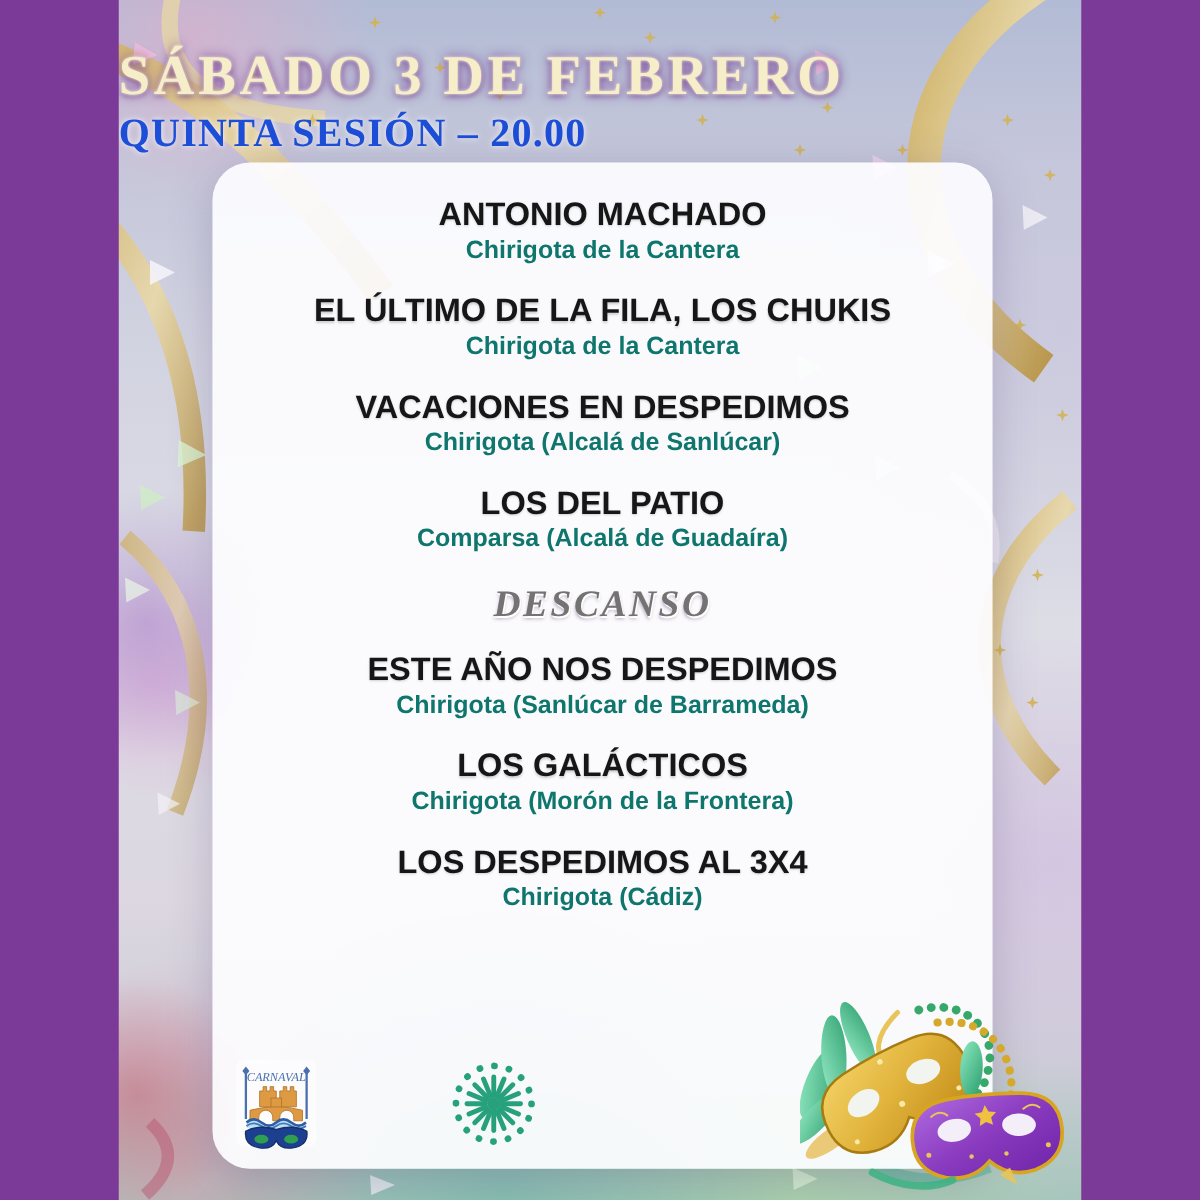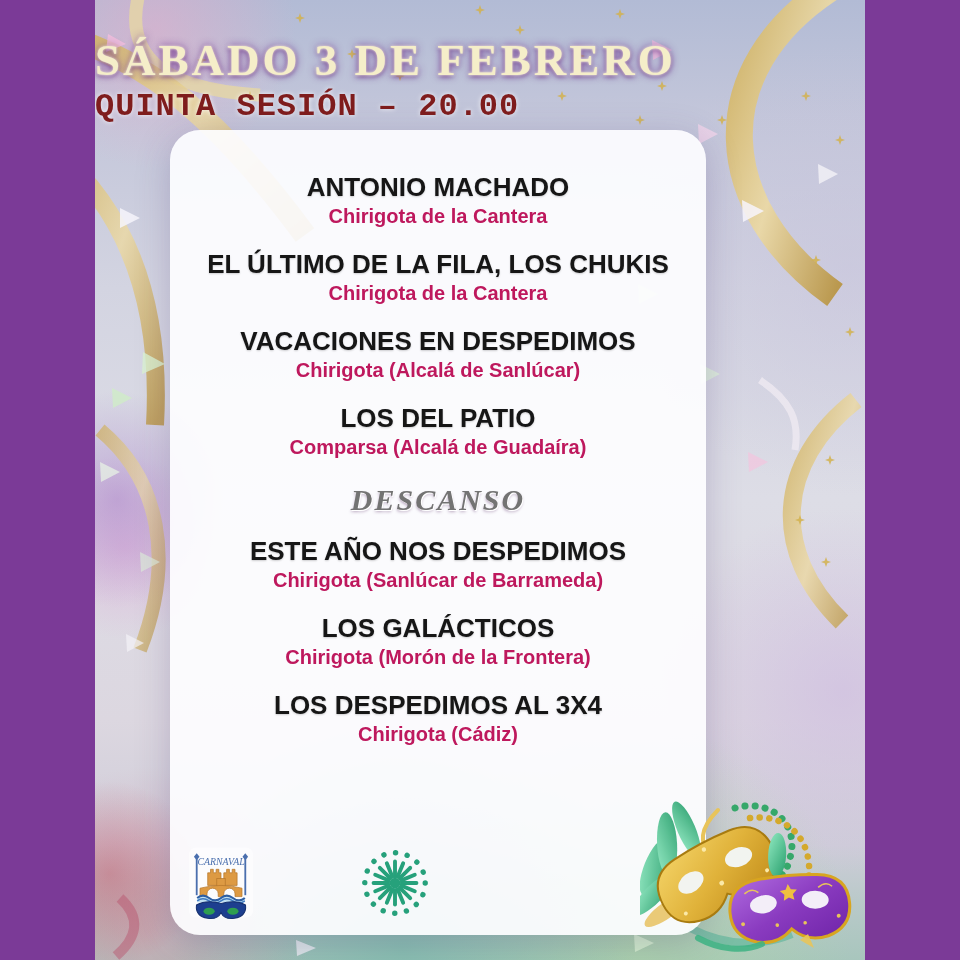--- a/index.html
+++ b/index.html
@@ -23,31 +23,31 @@
       radial-gradient(circle at 97% 72%, rgba(205,185,225,.6), transparent 18%),
       radial-gradient(circle at 98% 28%, rgba(198,194,220,.55), transparent 22%),
       radial-gradient(circle at 8% 3%, rgba(235,170,200,.5), transparent 12%),
       linear-gradient(180deg,#b2bbd5 0%,#c3c6da 12%,#d3d4e1 30%,#dddde6 52%,#dcd7e0 75%,#cfcdd9 88%,#b9c9c9 94%,#a8c6bd 100%);}
   .art-svg{position:absolute;left:0;top:0;z-index:2;}
 
   
   .header{position:absolute;left:95px;top:34px;width:770px;text-align:left;z-index:3;}
   .title{font-family:"Liberation Serif",serif;font-weight:bold;font-size:45px;letter-spacing:3px;
          color:#f5eec9;text-shadow:0 0 3px #fff8e0,0 0 9px rgba(110,45,140,.9),0 2px 4px rgba(90,40,120,.6);margin:0;}
-  .subtitle{font-family:Liberation Mono, monospace;font-weight:bold;font-size:32px;letter-spacing:1px;
-         color:#7f1d1d;text-shadow:0 0 5px rgba(255,255,255,.85);margin:2px 0 0 0;}
-
-  
-  .card{position:absolute;left:170px;top:130px;width:536px;height:805px;border-radius:30px;
+  .subtitle{font-family:Liberation Serif, serif;font-weight:bold;font-size:32px;letter-spacing:1px;
+         color:#1d4ed8;text-shadow:0 0 5px rgba(255,255,255,.85);margin:2px 0 0 0;}
+
+  
+  .card{position:absolute;left:170px;top:130px;width:624px;height:805px;border-radius:30px;
         background:rgba(253,253,255,.93);box-shadow:0 8px 34px rgba(80,60,120,.25);z-index:3;
-        box-sizing:border-box;padding-top:42px;text-align:center;}
+        box-sizing:border-box;padding-top:26px;text-align:center;}
   .act{margin:0 10px 18px 10px;}
   .act-name{font-size:26px;line-height:30px;font-weight:bold;color:#161616;
             text-shadow:0 1px 2px rgba(0,0,0,.18);}
-  .act-group{font-size:20px;line-height:29px;font-weight:bold;color:#be185d;}
+  .act-group{font-size:20px;line-height:29px;font-weight:bold;color:#0f766e;}
   .break-label{font-family:"Liberation Serif",serif;font-style:italic;font-weight:bold;
             font-size:30px;line-height:40px;letter-spacing:2px;color:#737373;
             text-shadow:1px 1px 0 #fff,0 2px 3px rgba(70,20,80,.35);margin:8px 0 16px 0;}
 
   
   .logos{position:absolute;left:0;bottom:13px;width:100%;height:78px;}
   .carnaval-logo{position:absolute;left:16px;top:2px;}
   .sponsor{position:absolute;left:186px;top:0;display:flex;align-items:center;}
   .sponsor-name{font-size:27px;color:#20293a;letter-spacing:.5px;margin-left:10px;}
   .sponsor-name .bold{font-weight:bold;}

